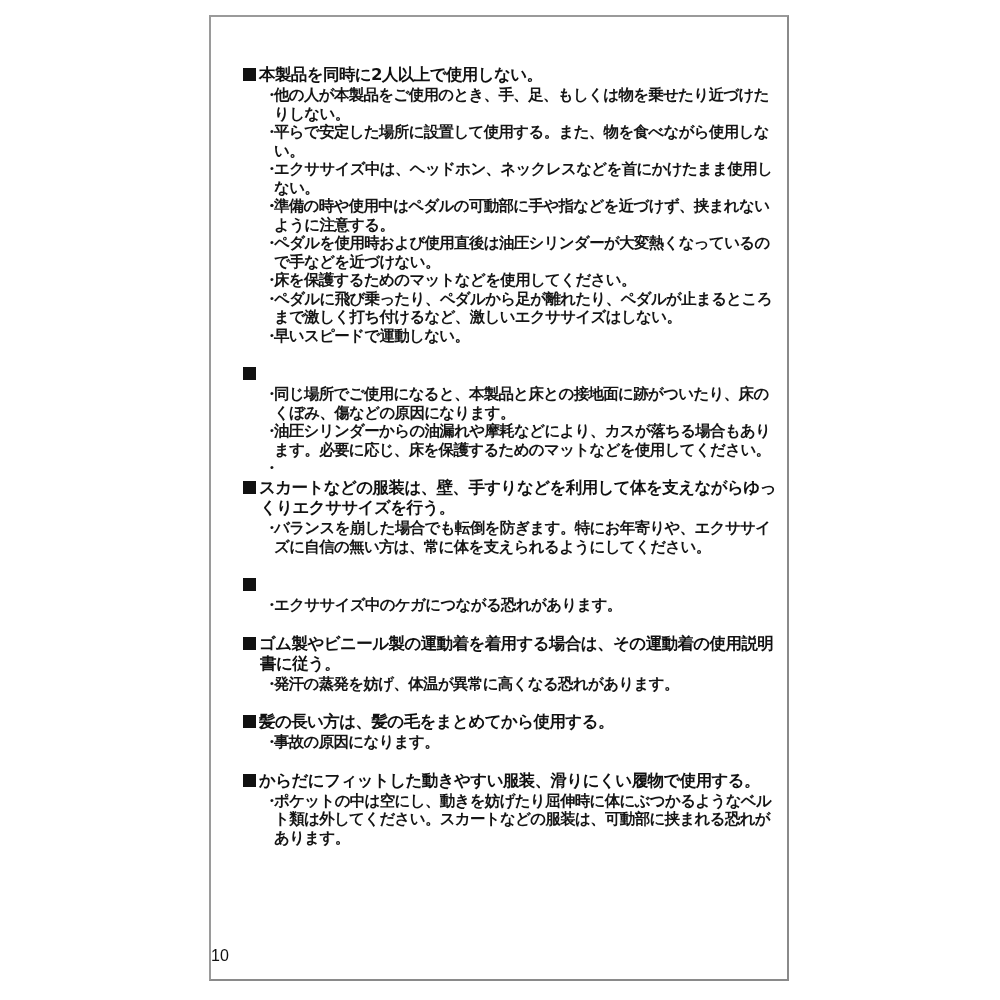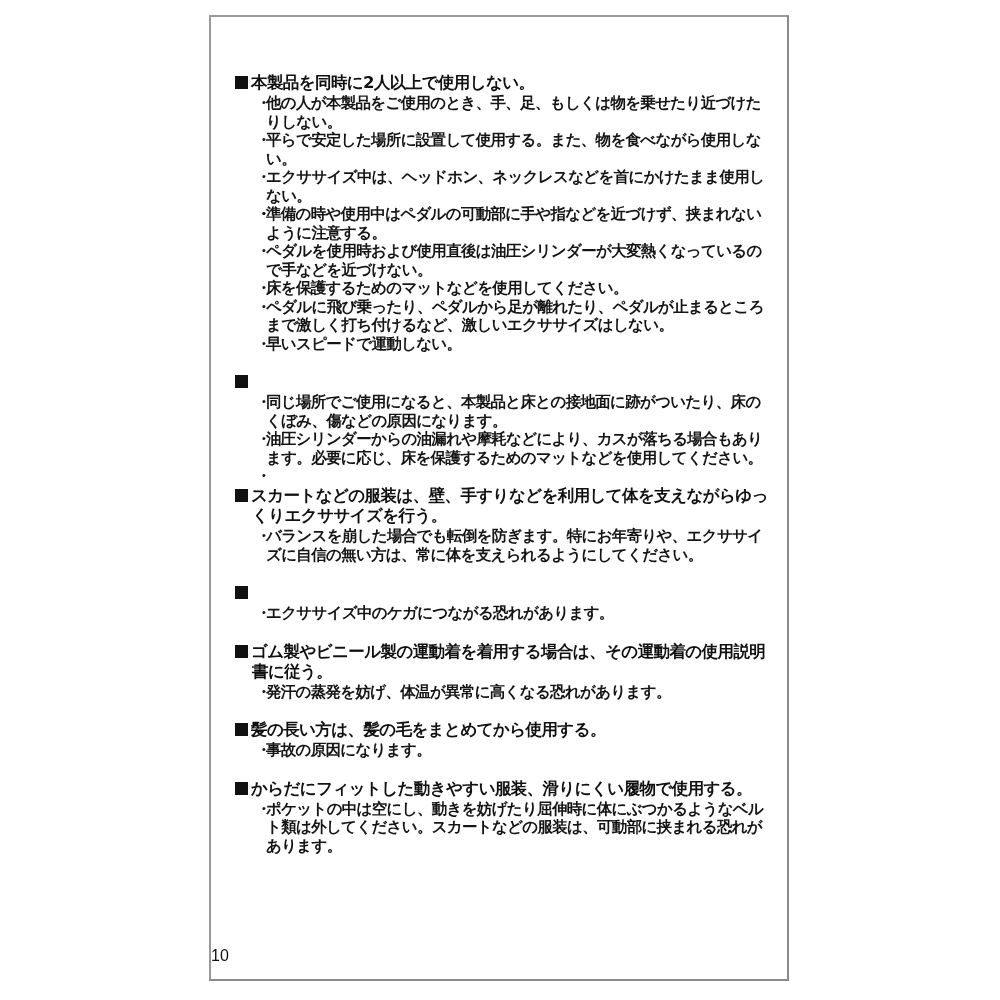--- a/index.html
+++ b/index.html
@@ -22,24 +22,23 @@
       width: 580px;
       height: 966px;
       border: 2px solid #8a8a8a;
       border-top-color: #9a9a9a;
       border-left-color: #9a9a9a;
       background: #ffffff;
       box-sizing: border-box;
     }
     .content {
       position: absolute;
-      left: 24px;
+      left: 32px;
       top: 48px;
       width: 540px;
-      margin-top: 8px;
     }
     .section {
       margin-bottom: 19px;
     }
     .section-heading {
       font-weight: bold;
       font-size: 16.5px;
       line-height: 20px;
       letter-spacing: -0.6px;
       padding-left: 17px;

